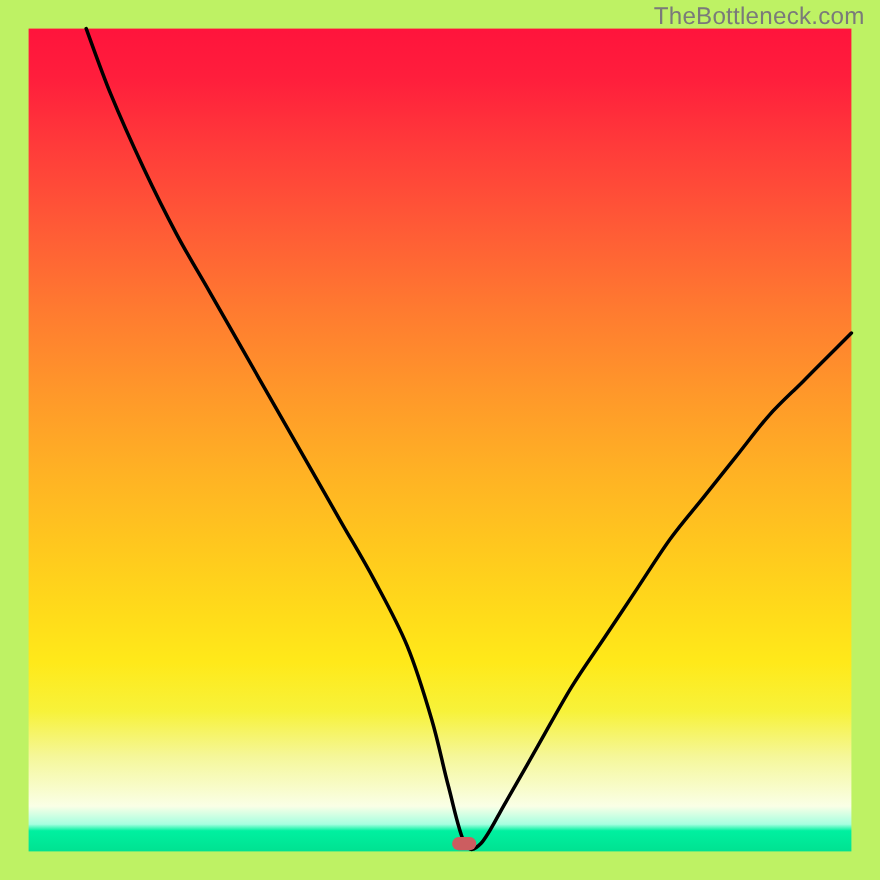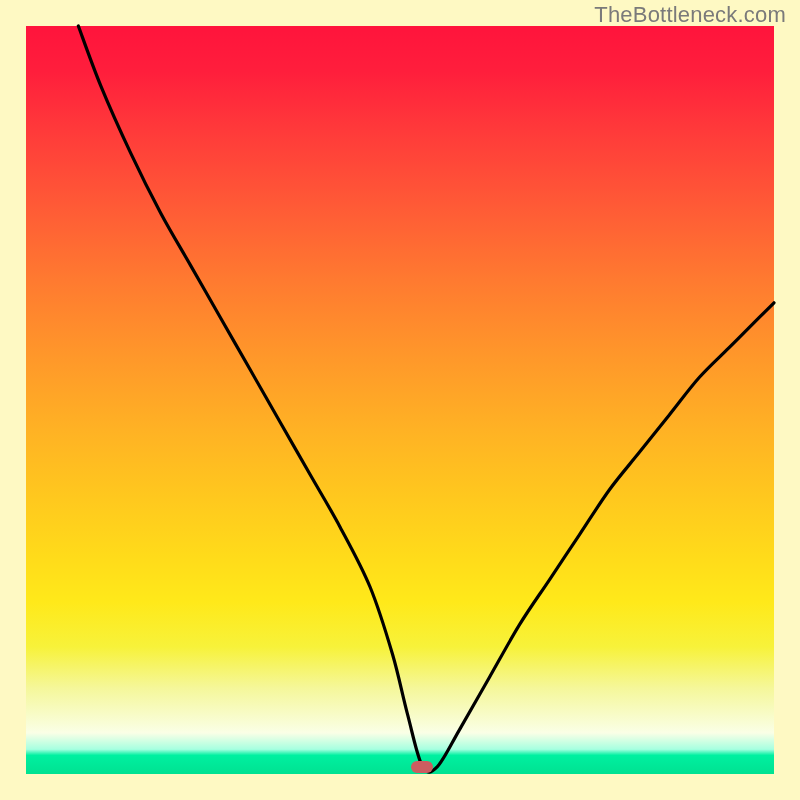--- a/index.html
+++ b/index.html
@@ -9,21 +9,21 @@
     height: 800px;
     background: #000;
     overflow: hidden;
   }
   .frame {
     position: absolute;
     left: 0;
     top: 0;
     width: 800px;
     height: 800px;
-    background: #fef9c3;
+    background: #bef264;
   }
   .plot-area {
     position: absolute;
     left: 26px;
     top: 26px;
     width: 748px;
     height: 748px;
     background: linear-gradient(to bottom,
       #ff143c 0%,
       #ff1e3c 6%,

